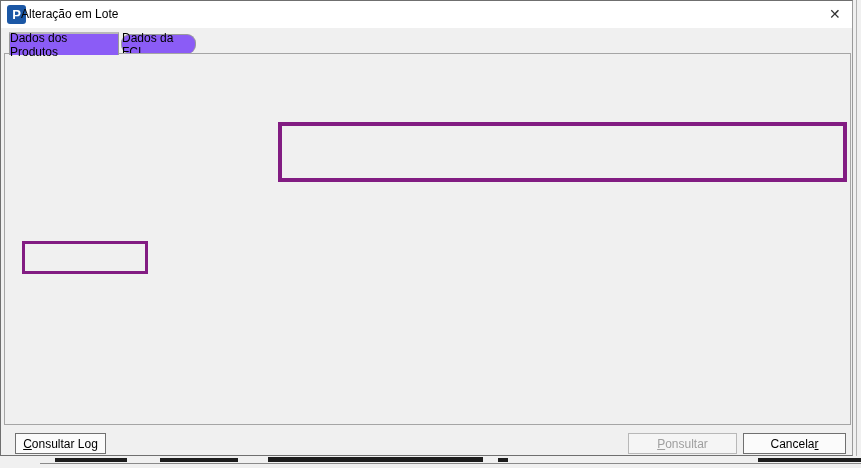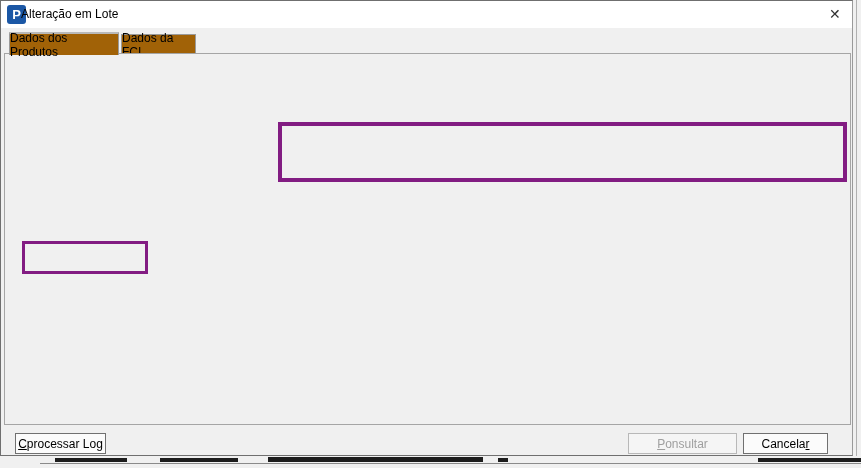--- a/index.html
+++ b/index.html
@@ -14,25 +14,25 @@
     border:1px solid #6f6f6f;border-right:1px solid #9a9a9a;
   }
   .titlebar{left:0;top:0;width:851px;height:27px;background:#ffffff;}
   .logo{
     left:6px;top:4px;width:19px;height:19px;border-radius:3px;background:#1b57a5;
     color:#fff;font-weight:bold;font-size:13px;display:flex;align-items:center;justify-content:center;
   }
   .title-text{left:20px;top:6px;font-size:12px;}
   .close-x{left:828px;top:5px;font-size:14px;color:#333;cursor:default;}
   .tab{
-    top:31px;height:22px;background:#a16207;border:1px solid #9a9a9a;border-bottom:none;
+    top:31px;height:22px;background:#8b5cf6;border:1px solid #9a9a9a;border-bottom:none;
     display:flex;align-items:center;justify-content:center;font-size:12px;
   }
   .tab.active{left:8px;width:110px;height:23px;z-index:3;border-top:2px solid #b9b9b9;}
-  .tab.inactive{left:120px;top:33px;height:20px;width:75px;z-index:1;}
+  .tab.inactive{left:120px;top:33px;height:20px;width:75px;z-index:1;border-radius:9px;}
   .content{
     left:3px;top:52px;width:847px;height:372px;background:#f0f0f0;
     border:1px solid #a5a5a5;z-index:2;
   }
   .lbl{white-space:nowrap;font-size:12px;color:#000;}
   .input{
     background:#fff;border:1px solid #7a7a7a;font-family:"Liberation Sans",sans-serif;
     font-size:12px;padding:2px 4px;color:#333;box-sizing:border-box;
   }
   .arrowbtn{
@@ -188,27 +188,27 @@
     <span class="val"></span>
     <span class="chev">
         <span class="chevg"></span>
       </span>
   </div>
   <div class="abs checkbox" style="left:35px;top:384px;"></div>
   <div class="abs lbl" style="left:54px;top:384px;">Sobrepõe campos com Informações</div>
 
   <button class="abs btn" style="left:14px;top:432px;width:91px;height:21px;">
     <span class="u">C</span>
-      <span>processar Log</span>
+      <span>onsultar Log</span>
   </button>
   <button class="abs btn disabled" style="left:627px;top:432px;width:109px;height:21px;">
     <span class="u">P</span>
       <span>onsultar</span>
   </button>
-  <button class="abs btn" style="left:742px;top:432px;width:85px;height:21px;">
+  <button class="abs btn" style="left:742px;top:432px;width:103px;height:21px;">
     <span>Cancela</span>
       <span class="u">r</span>
   </button>
 </div>
 
 <div class="edge-line" style="left:856px;top:0;height:468px;"></div>
 
 <div class="abs" style="left:0;top:456px;width:861px;height:12px;background:#f0f0f0;">
   <div class="frag" style="left:55px;top:2px;width:72px;"></div>
   <div class="frag" style="left:160px;top:2px;width:78px;"></div>

